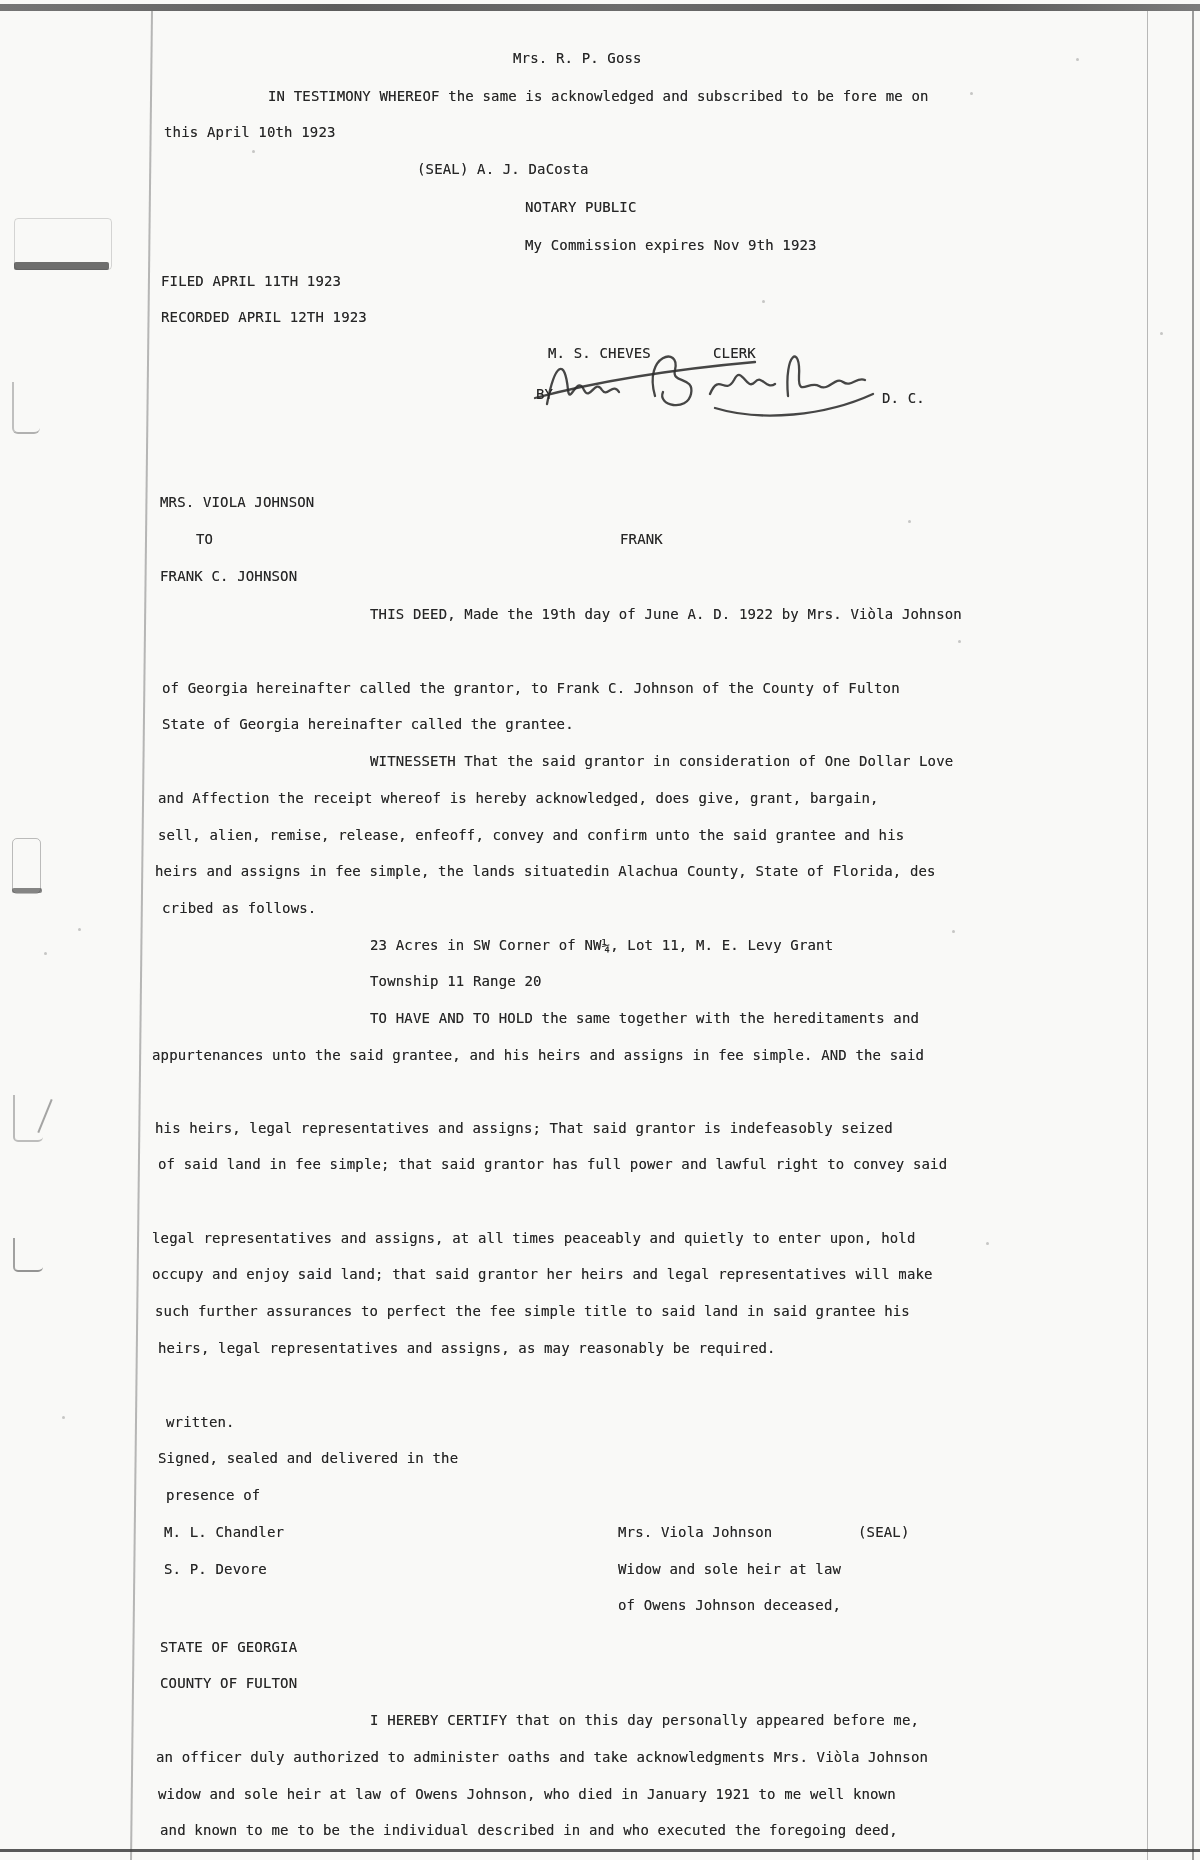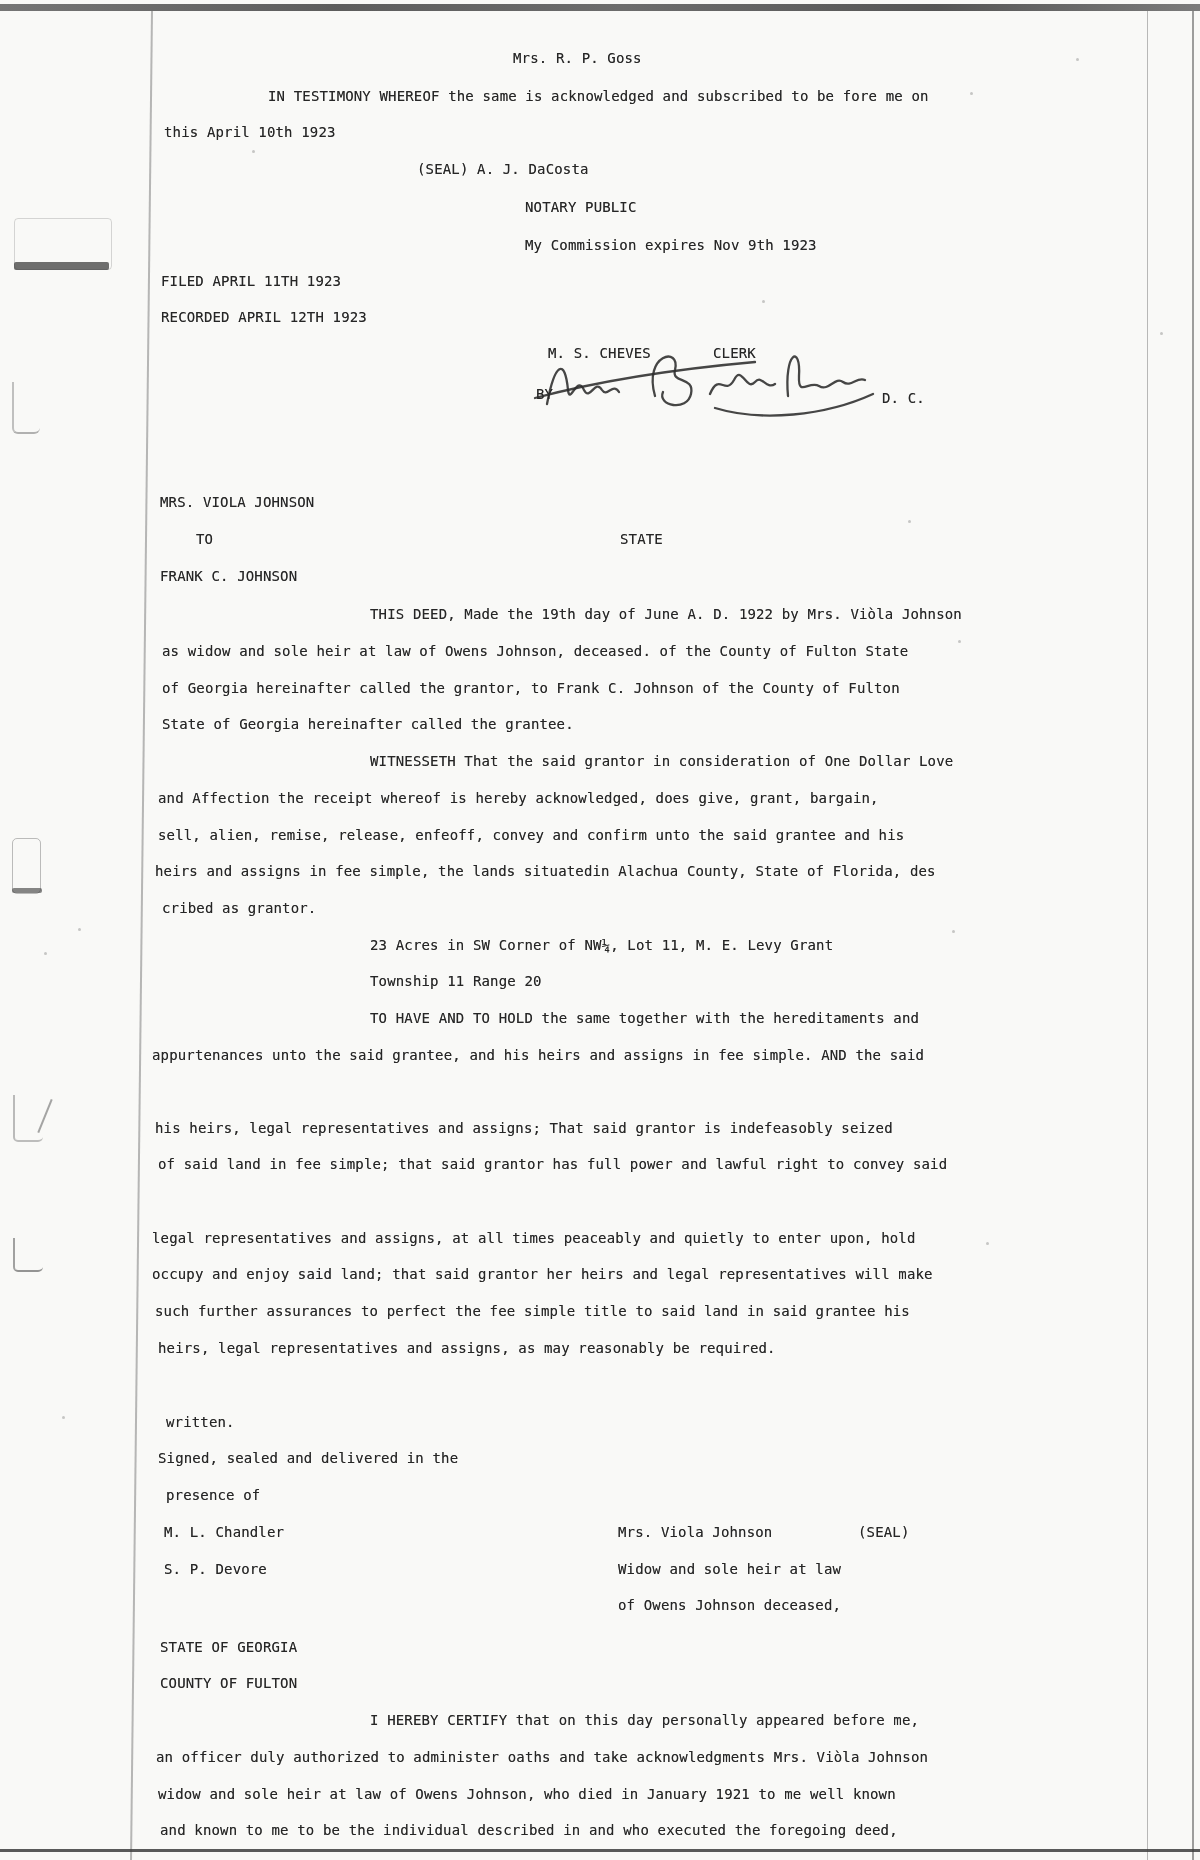--- a/index.html
+++ b/index.html
@@ -98,33 +98,32 @@
     <path d="M42 72 C50 30 60 26 63 58 C65 74 72 42 79 58 C85 70 90 46 97 58 C102 66 108 50 114 60"></path>
     <path d="M30 66 C90 50 160 38 250 30"></path>
     <path d="M150 64 C138 22 176 14 170 38 C166 52 190 44 186 62 C182 80 152 74 158 60"></path>
     <path d="M205 62 C214 40 220 64 229 48 C237 32 241 60 250 50 C257 42 261 58 270 52"></path>
     <path d="M283 64 C279 20 296 12 294 44 C293 66 304 48 314 54 C324 60 330 44 338 50 C346 56 352 44 360 48"></path>
     <path d="M210 76 C256 90 320 84 368 62"></path>
   </svg>
 
   <div class="ln" style="left:160px;top:494px">MRS. VIOLA JOHNSON</div>
   <div class="ln" style="left:196px;top:531px">TO</div>
-  <div class="ln" style="left:620px;top:531px">STATE</div>
+  <div class="ln" style="left:620px;top:531px">FRANK</div>
   <div class="ln" style="left:160px;top:568px">FRANK C. JOHNSON</div>
 
   <div class="ln" style="left:370px;top:606px">THIS DEED, Made the 19th day of June A. D. 1922 by Mrs. Viòla Johnson</div>
-  <div class="ln" style="left:162px;top:643px">as widow and sole heir at law of Owens Johnson, deceased. of the County of Fulton State</div>
   <div class="ln" style="left:162px;top:680px">of Georgia hereinafter called the grantor, to Frank C. Johnson of the County of Fulton</div>
   <div class="ln" style="left:162px;top:716px">State of Georgia hereinafter called the grantee.</div>
 
   <div class="ln" style="left:370px;top:753px">WITNESSETH That the said grantor in consideration of One Dollar Love</div>
   <div class="ln" style="left:158px;top:790px">and Affection the receipt whereof is hereby acknowledged, does give, grant, bargain,</div>
   <div class="ln" style="left:158px;top:827px">sell, alien, remise, release, enfeoff, convey and confirm unto the said grantee and his</div>
   <div class="ln" style="left:155px;top:863px">heirs and assigns in fee simple, the lands situatedin Alachua County, State of Florida, des</div>
-  <div class="ln" style="left:162px;top:900px">cribed as grantor.</div>
+  <div class="ln" style="left:162px;top:900px">cribed as follows.</div>
 
   <div class="ln" style="left:370px;top:937px">23 Acres in SW Corner of NW¼, Lot 11, M. E. Levy Grant</div>
   <div class="ln" style="left:370px;top:973px">Township 11 Range 20</div>
 
   <div class="ln" style="left:370px;top:1010px">TO HAVE AND TO HOLD the same together with the hereditaments and</div>
   <div class="ln" style="left:152px;top:1047px">appurtenances unto the said grantee, and his heirs and assigns in fee simple. AND the said</div>
   <div class="ln" style="left:155px;top:1120px">his heirs, legal representatives and assigns; That said grantor is indefeasobly seized</div>
   <div class="ln" style="left:158px;top:1156px">of said land in fee simple; that said grantor has full power and lawful right to convey said</div>
   <div class="ln" style="left:152px;top:1230px">legal representatives and assigns, at all times peaceably and quietly to enter upon, hold</div>
   <div class="ln" style="left:152px;top:1266px">occupy and enjoy said land; that said grantor her heirs and legal representatives will make</div>

